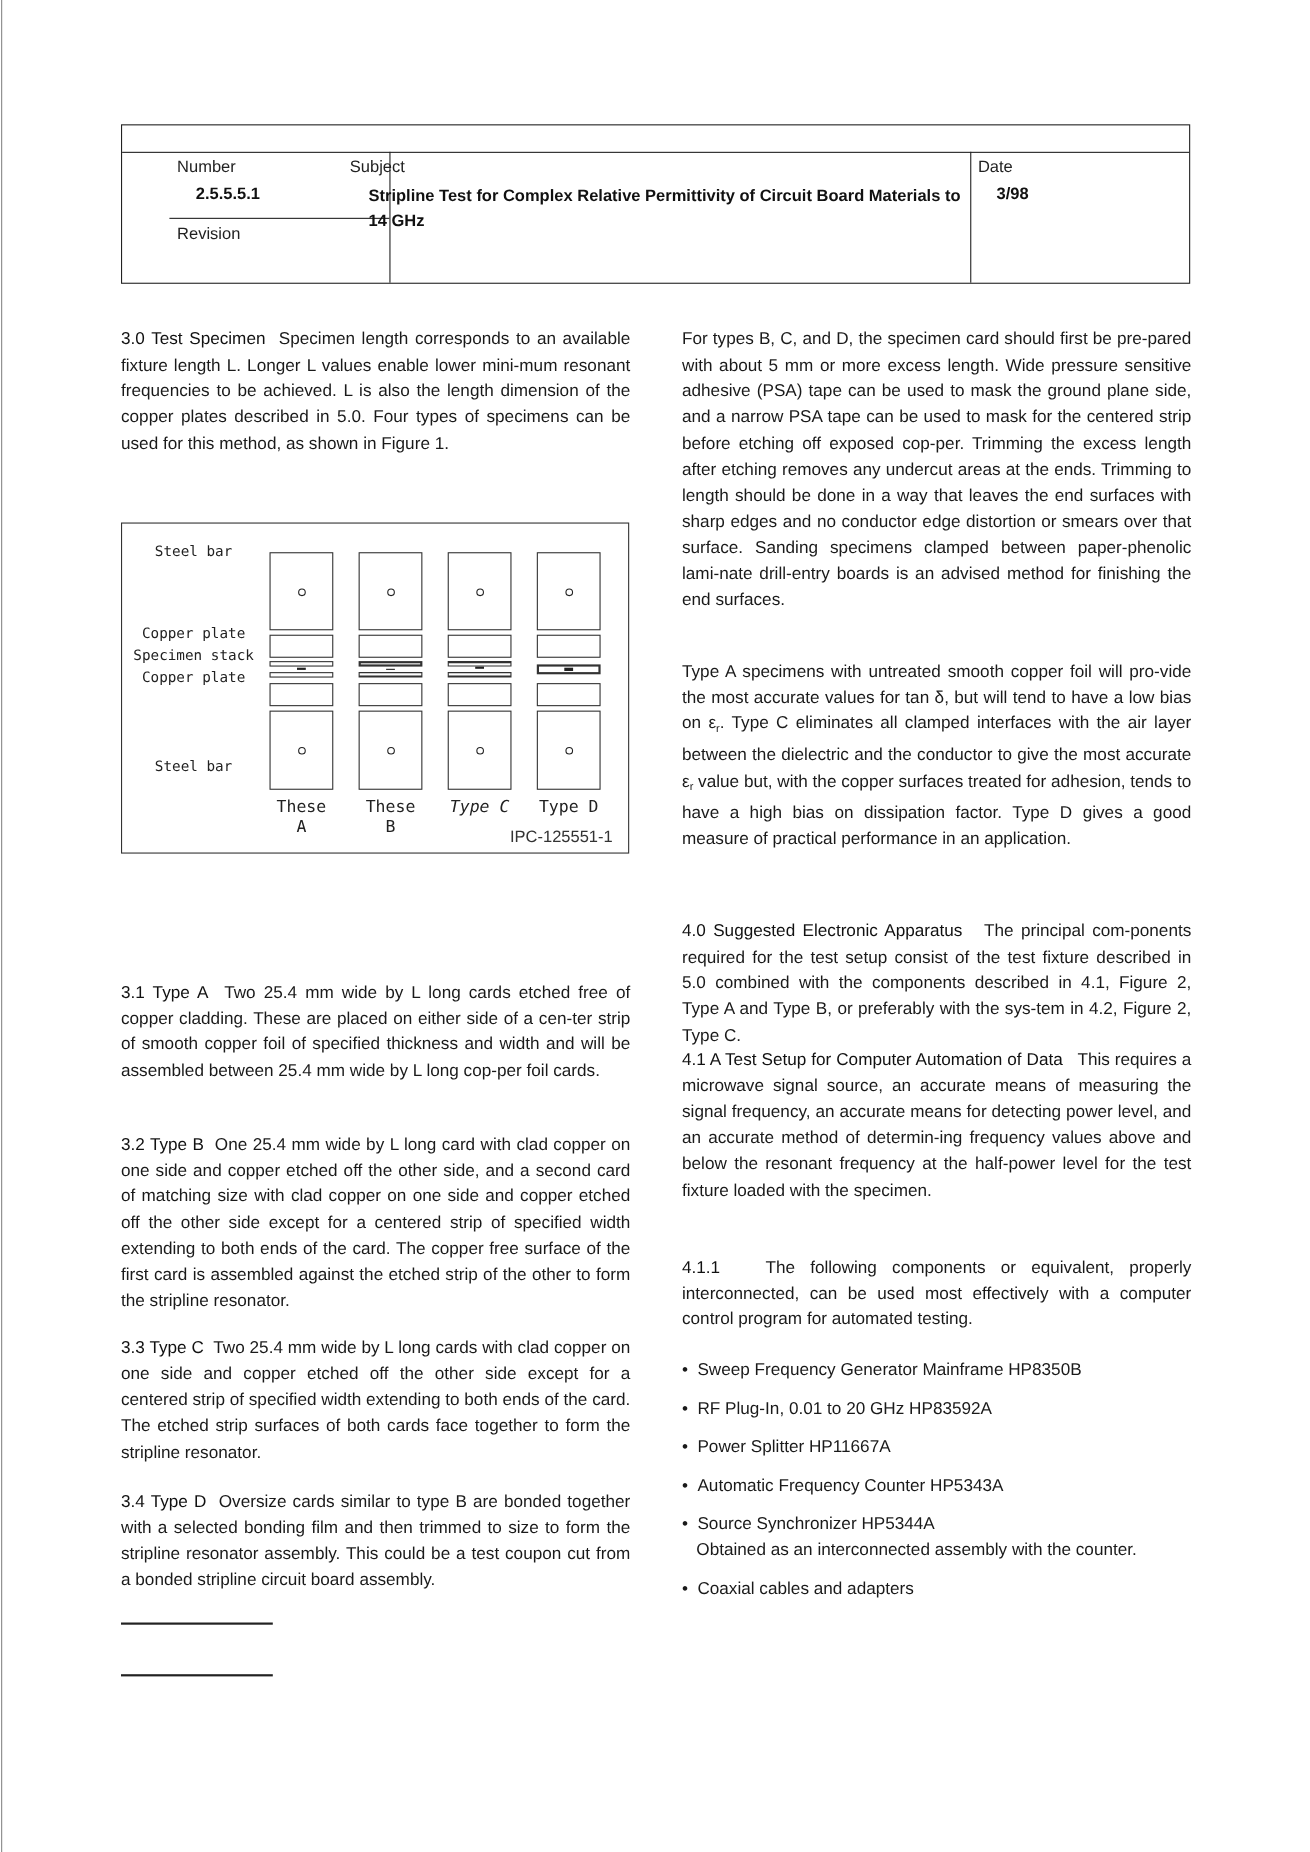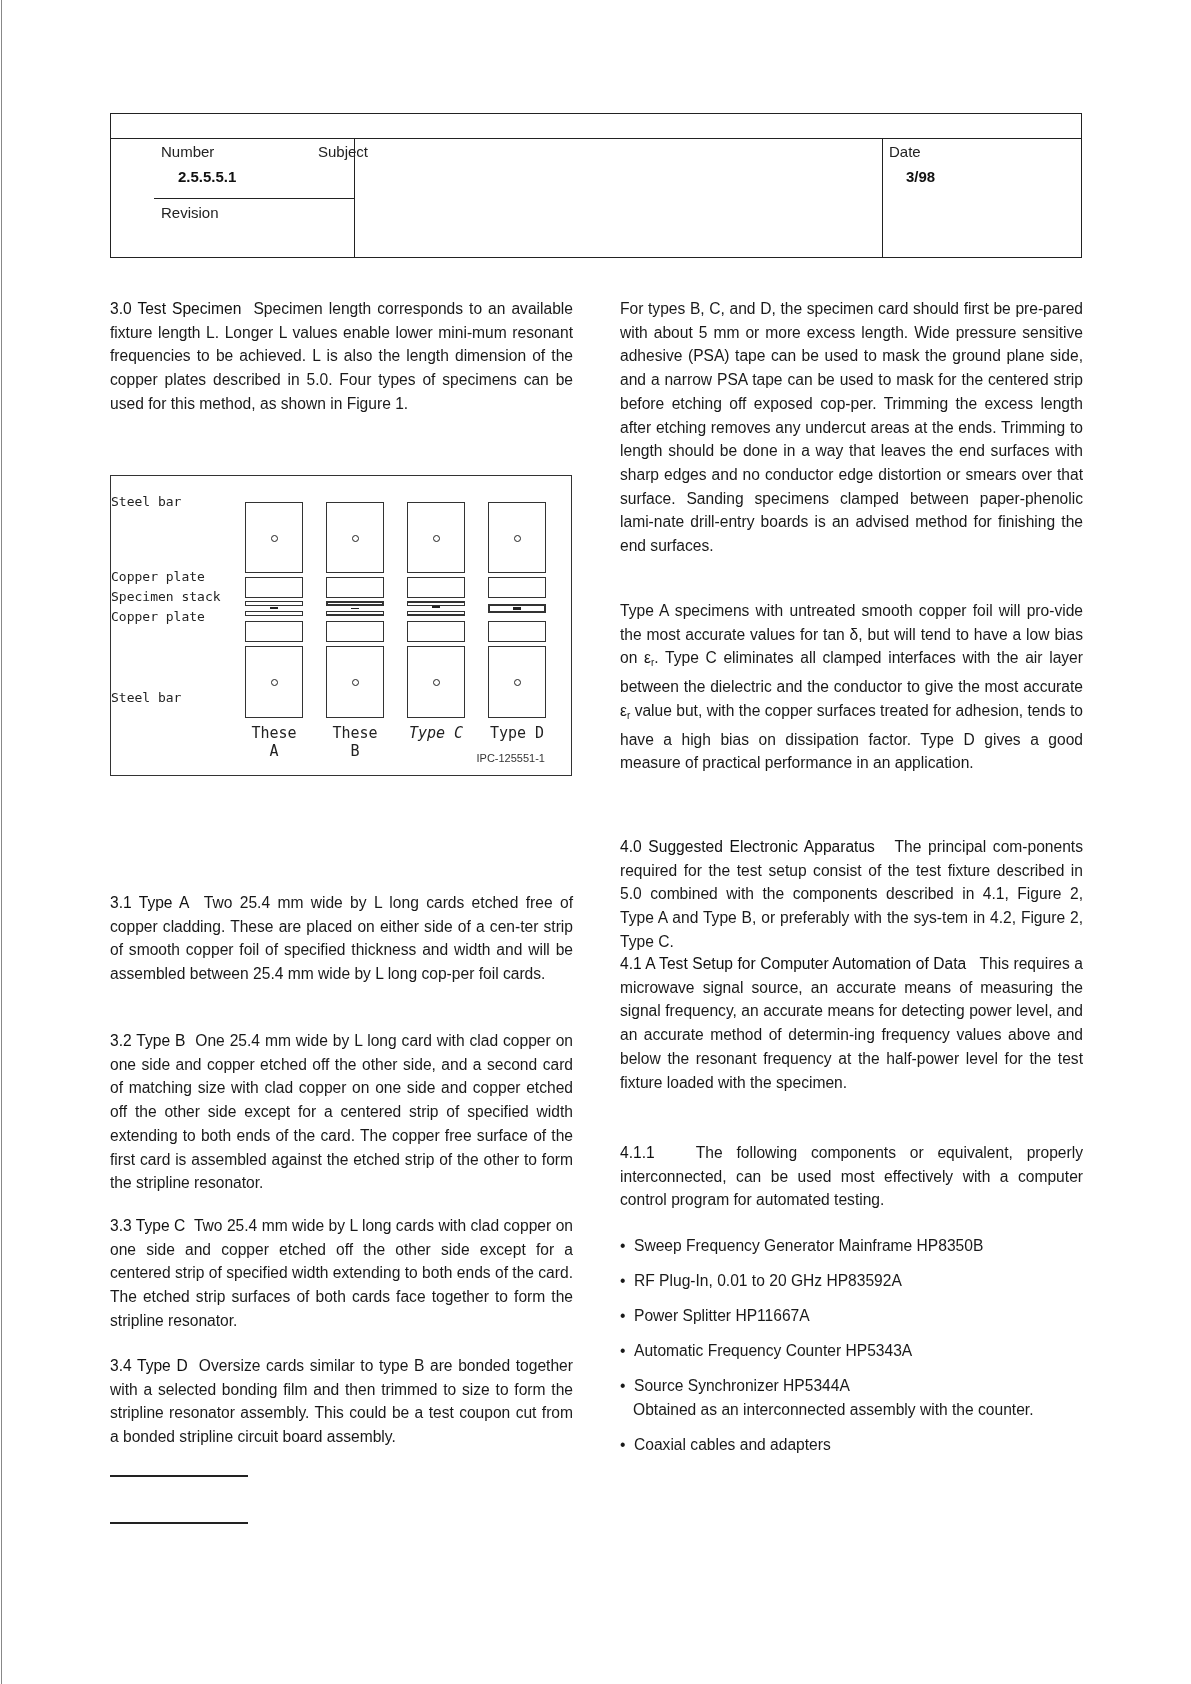--- a/index.html
+++ b/index.html
@@ -25,23 +25,23 @@
   .col.right { left: 620px; }
   .para { position: absolute; left: 0; width: 463px; margin: 0; }
   .para b { font-weight: normal; color: #111; }
   .bullet { position: absolute; left: 0; width: 463px; text-align: left; }
   .bullet .dot { display: inline-block; width: 14px; }
   .bullet .sub { display: block; padding-left: 13px; text-align: justify; }
 
   
   .figure { position: absolute; left: 110px; top: 475px; width: 462px; height: 301px;
             border: 1.5px solid #333; box-sizing: border-box; }
-  .fig-label { position: absolute; font-family: "DejaVu Sans Mono", monospace; font-size: 13px; color: #222; text-align: left; width: 130px; }
+  .fig-label { position: absolute; font-family: "DejaVu Sans Mono", monospace; font-size: 13px; color: #222; text-align: center; width: 130px; }
   .fig-type { position: absolute; font-family: "DejaVu Sans Mono", monospace; font-size: 15px; color: #222; width: 60px; text-align: center; }
-  .fig-ref { position: absolute; right: 26px; top: 276px; font-size: 11px; color: #333; text-align: center; }
+  .fig-ref { position: absolute; right: 14px; top: 276px; font-size: 15px; color: #333; text-align: center; }
   .box { position: absolute; border: 1.5px solid #333; box-sizing: border-box; }
   .hole { position: absolute; width: 7px; height: 7px; border: 1.8px solid #222; border-radius: 50%; box-sizing: border-box; }
   .strip { position: absolute; background: #222; height: 2px; }
 
   .rule { position: absolute; left: 110px; width: 138px; height: 1.5px; background: #222; }
   sub.s { font-size: 10px; vertical-align: -3px; }
 </style>
 </head>
 <body>
 
@@ -52,20 +52,21 @@
   <div class="col-num">
     <div class="num-cell">
       <span class="lbl">Number</span>
       <span class="val">2.5.5.5.1</span>
     </div>
     <span class="lbl" style="top:66px">Revision</span>
     <span class="val" style="top:90px"></span>
   </div>
   <div class="col-subj">
     <span class="lbl">Subject</span>
+    <div class="subj-val">Stripline Test for Complex Relative Permittivity of Circuit Board Materials to 14 GHz</div>
   </div>
   <div class="col-date">
     <span class="lbl">Date</span>
     <span class="val">3/98</span>
   </div>
 </div>
 
 <div class="col left" style="top:297px">
   <p class="para" style="top:0px">
     <b>3.0 Test Specimen</b>&nbsp;

